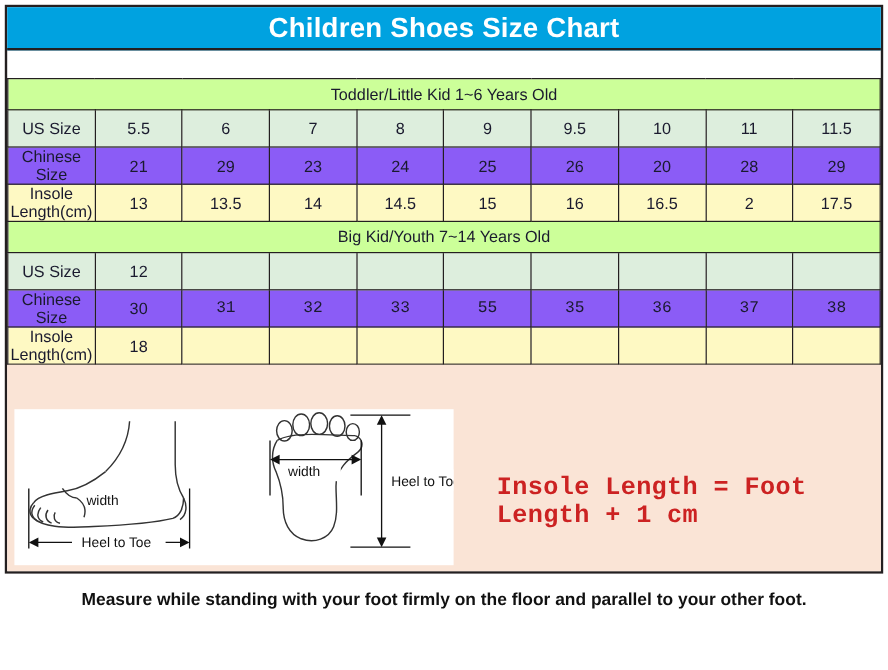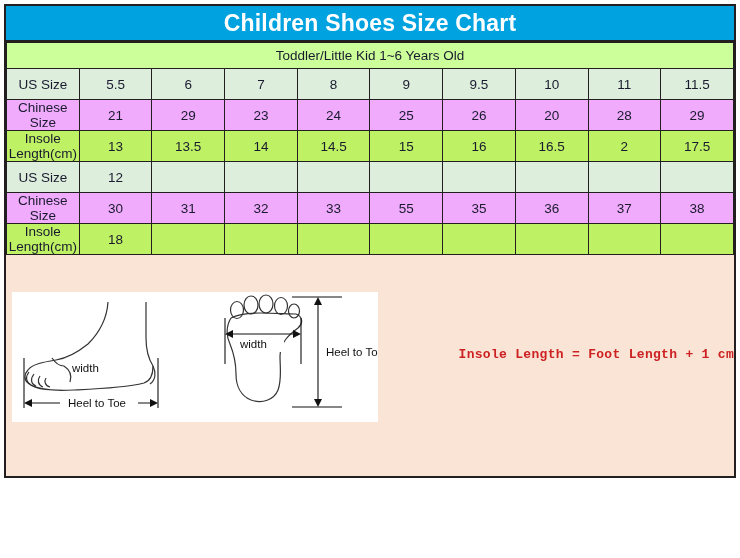--- a/index.html
+++ b/index.html
@@ -44,20 +44,21 @@
     align-items: center;
     justify-content: center;
     border-bottom: 2px solid #231f20;
     box-sizing: border-box;
   }
   
   .size-table {
     width: 100%;
     border-collapse: collapse;
     table-layout: fixed;
+    margin-top: 23px;
   }
   .size-table td {
     border: 1px solid #231f20;
     height: 31px;
     text-align: center;
     vertical-align: middle;
     font-size: 13.5px;
     color: #1a1a2e;
     padding: 0;
     box-sizing: border-box;
@@ -69,23 +70,23 @@
     font-weight: normal;
     height: 26px !important;
   }
   .rowlabel {
     width: 144px;
     font-weight: normal;
     font-size: 13.5px;
     color: #111122;
   }
   .r-us    { background: #ddeedd; }
-  .r-cn    { background: #f0abfc; }
-  .r-in    { background: #bef264; }
-  .ghost   { color: #f2f6fc; }
+  .r-cn    { background: #8b5cf6; }
+  .r-in    { background: #fef9c3; }
+  .ghost   { color: #f2f6fc; font-family: Liberation Mono, monospace; }
   .ghost-faint { color: #fdf2dc; }
   
   .bottom {
     flex: 1 1 auto;
     background: #fae4d6;
     position: relative;
   }
   .diagram-box {
     position: absolute;
     left: 6px;
@@ -93,23 +94,23 @@
     width: 366px;
     height: 130px;
     background: #ffffff;
   }
   .diagram-box svg { display: block; }
   .formula {
     position: absolute;
     left: 408px;
     top: 92px;
     width: 320px;
-    text-align: right;
+    text-align: left;
     font-family: "Liberation Mono", "DejaVu Sans Mono", monospace;
-    font-size: 13px;
+    font-size: 21px;
     font-weight: bold;
     color: #cc2222;
     letter-spacing: 0.3px;
   }
   .footnote {
     position: absolute;
     left: 0;
     right: 0;
     top: 188px;
     text-align: center;
@@ -161,20 +162,23 @@
             <td class="r-in">13.5</td>
             <td class="r-in">14</td>
             <td class="r-in">14.5</td>
             <td class="r-in">15</td>
             <td class="r-in">16</td>
             <td class="r-in">16.5</td>
             <td class="r-in">2</td>
             <td class="r-in">17.5</td>
           </tr>
           <tr>
+            <td class="section-head" colspan="10">Big Kid/Youth 7~14 Years Old</td>
+          </tr>
+          <tr>
             <td class="rowlabel r-us">US Size</td>
             <td class="r-us">12</td>
             <td class="r-us"></td>
             <td class="r-us"></td>
             <td class="r-us"></td>
             <td class="r-us"></td>
             <td class="r-us"></td>
             <td class="r-us"></td>
             <td class="r-us"></td>
             <td class="r-us"></td>
@@ -280,16 +284,17 @@
           </g>
           <polygon points="306,5 302,13 310,13" fill="#111111"></polygon>
           <polygon points="306,115 302,107 310,107" fill="#111111"></polygon>
           <rect x="312" y="50" width="54" height="18" fill="#ffffff" stroke="none"></rect>
           <text x="314" y="64" font-family="Liberation Sans, sans-serif" font-size="11.5" fill="#111111">Heel to Toe</text>
         </svg>
       </div>
 
       <div class="formula">Insole Length = Foot Length + 1 cm</div>
 
+      <div class="footnote">Measure while standing with your foot firmly on the floor and parallel to your other foot.</div>
     </div>
 
   </div>
 </div>
 
 </body></html>

